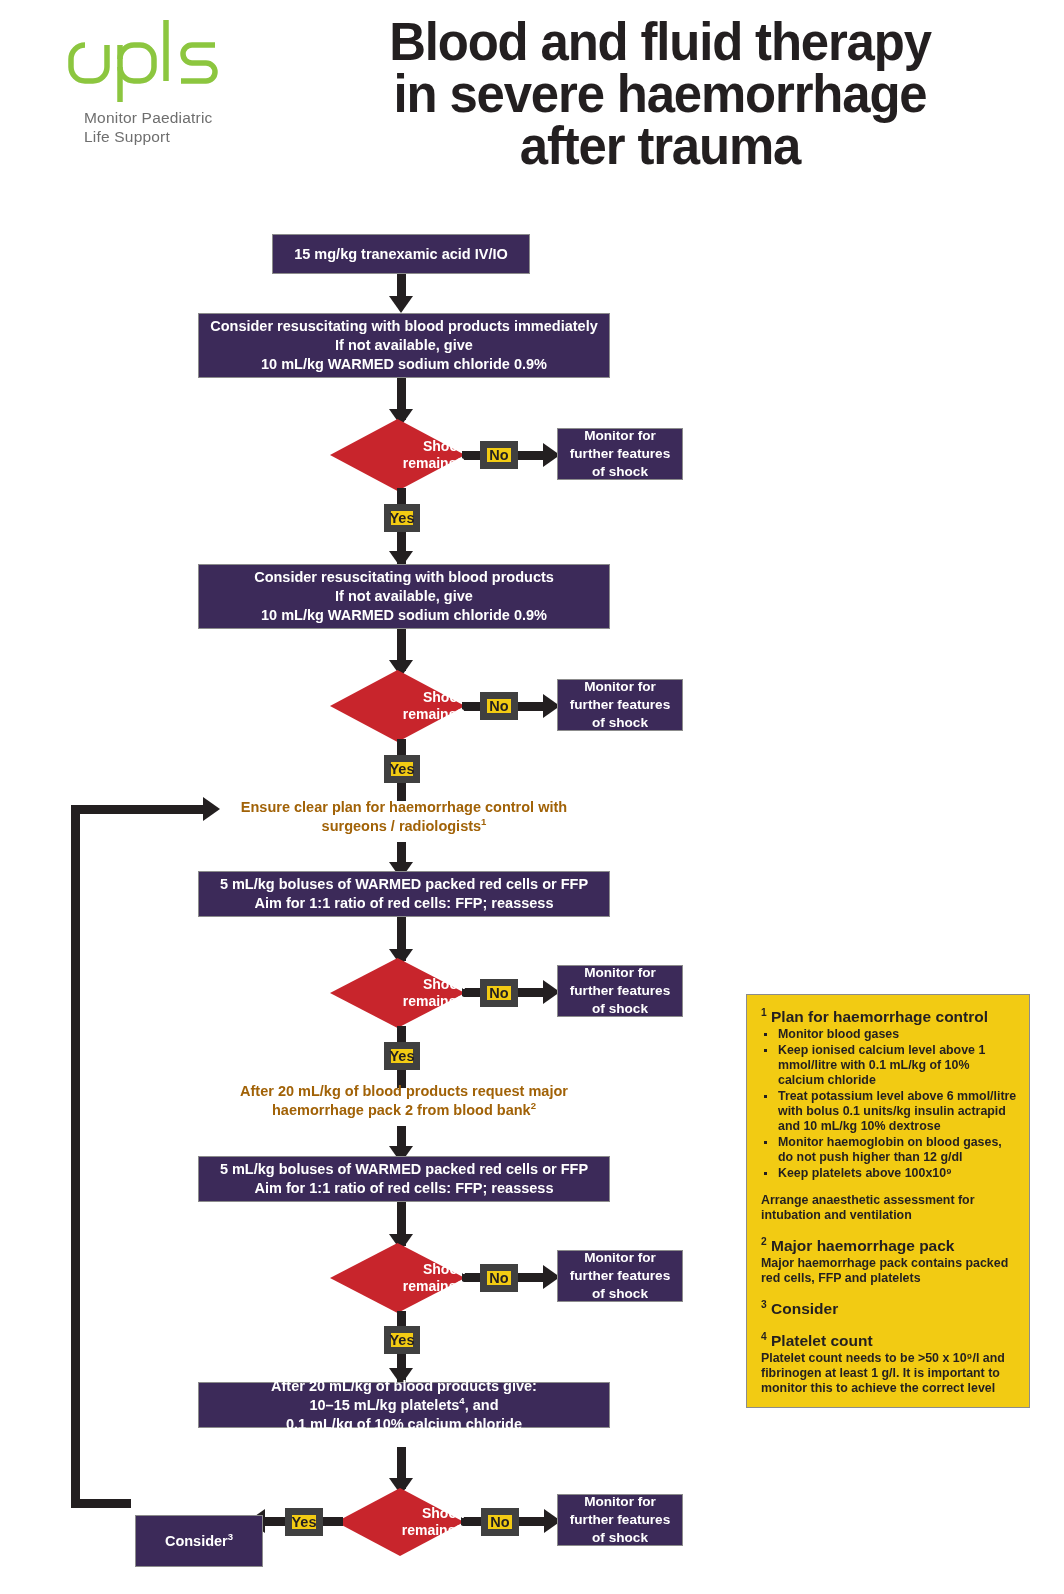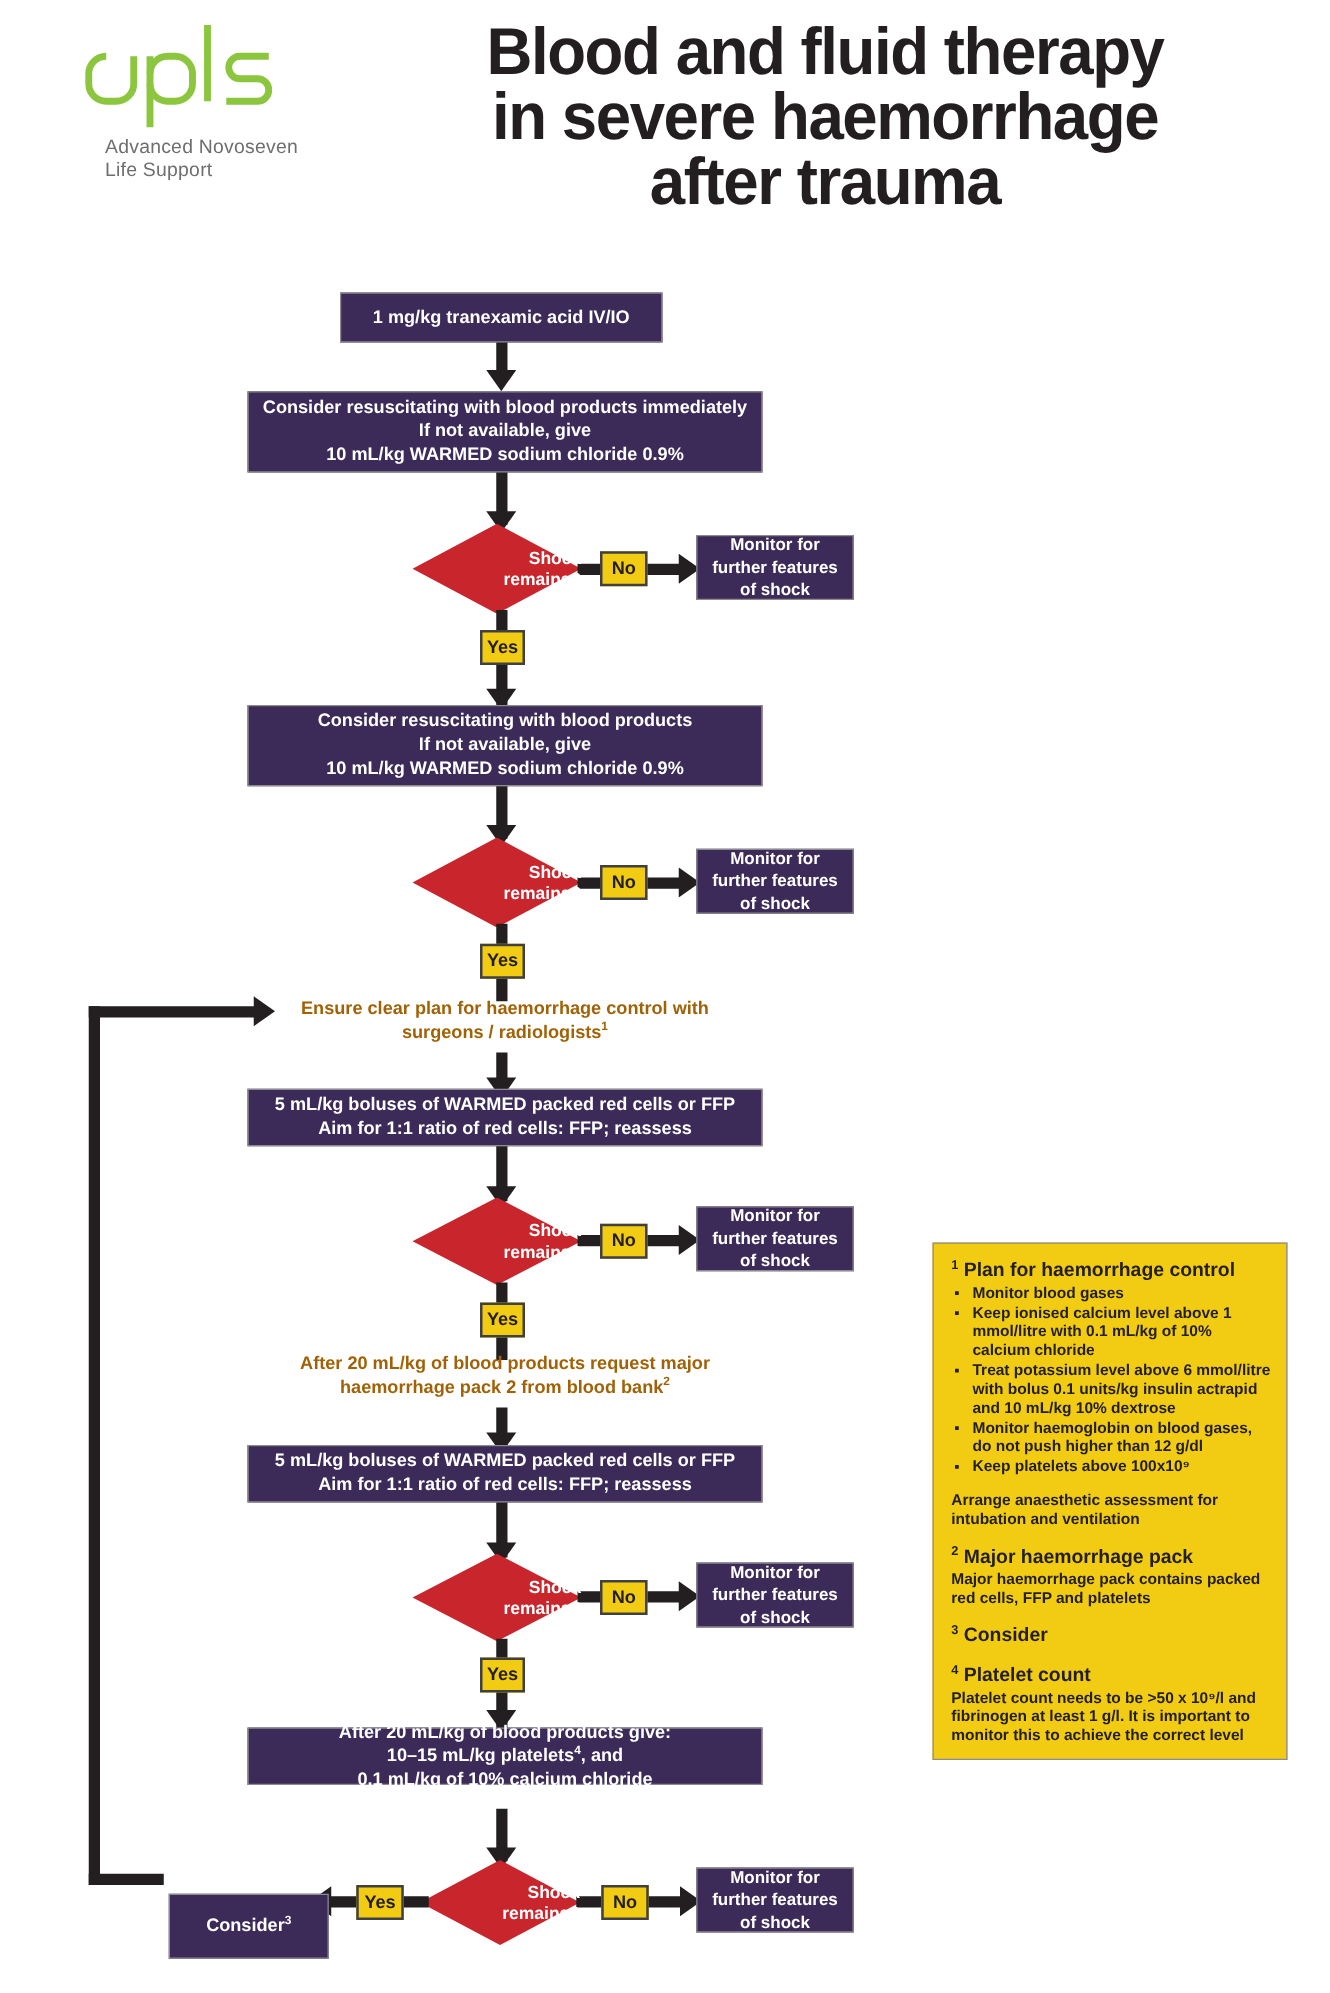--- a/index.html
+++ b/index.html
@@ -27,21 +27,21 @@
   .pbox .inner{line-height:19px;font-size:14.5px;padding:2px 8px;}
   .pbox.small .inner{font-size:13.6px;line-height:18px;}
 
   .diamond{background:transparent;}
   .diamond .shape{position:absolute;inset:0;background:#c8252c;
       clip-path:polygon(50% 0,100% 50%,50% 100%,0 50%);}
   .diamond .dlabel{position:relative;z-index:2;width:100%;height:100%;
       display:flex;flex-direction:column;align-items:flex-end;justify-content:center;
       color:#ffffff;font-weight:bold;font-size:14px;line-height:17px;text-align:center;}
 
-  .ylabel{background:#f2cb13;border:2px solid #404040;color:#231f20;
+  .ylabel{background:#f2cb13;border:7px solid #404040;color:#231f20;
       font-weight:bold;font-size:14.5px;display:flex;align-items:center;
       justify-content:center;box-sizing:border-box;z-index:6;}
 
   .plaintext{color:#a16207;font-weight:bold;text-align:center;
       font-size:14.5px;line-height:19px;}
 
   
   .vline{background:#231f20;width:9px;}
   .hline{background:#231f20;height:9px;}
   .arrowdown{width:0;height:0;border-left:12px solid transparent;
@@ -77,33 +77,33 @@
 
       <path d="M80 33 L80 90"></path>
       <path d="M80 47 A14 14 0 0 1 94 33 L100 33 A14 14 0 0 1 114 47 L114 55 A14 14 0 0 1 100 69 L94 69 A14 14 0 0 1 80 55"></path>
 
       <path d="M126 8 L126 69"></path>
 
       <path d="M175 33 L152 33 A9 9 0 0 0 152 51 L166 51 A9 9 0 0 1 166 69 L141 69"></path>
     </g>
   </svg>
   <div class="logo-tag">
-    <div>Advanced Novoseven</div>
+    <div>Monitor Paediatric</div>
     <div>Life Support</div>
   </div>
 </div>
 
 <div class="abs" id="page-title">
   <div>Blood and fluid therapy</div>
   <div>in severe haemorrhage</div>
   <div>after trauma</div>
 </div>
 
 <div class="abs pbox" style="left:272px;top:234px;width:258px;height:40px;">
-  <span class="inner">1 mg/kg tranexamic acid IV/IO</span>
+  <span class="inner">15 mg/kg tranexamic acid IV/IO</span>
 </div>
 <div class="abs vline" style="left:397px;top:274px;height:28px;"></div>
 <div class="abs arrowdown" style="left:389px;top:296px;"></div>
 
 <div class="abs pbox" style="left:198px;top:313px;width:412px;height:65px;">
   <span class="inner">
     <span>Consider resuscitating with blood products immediately</span><br>
     <span>If not available, give</span><br>
     <span>10 mL/kg WARMED sodium chloride 0.9%</span>
   </span>

